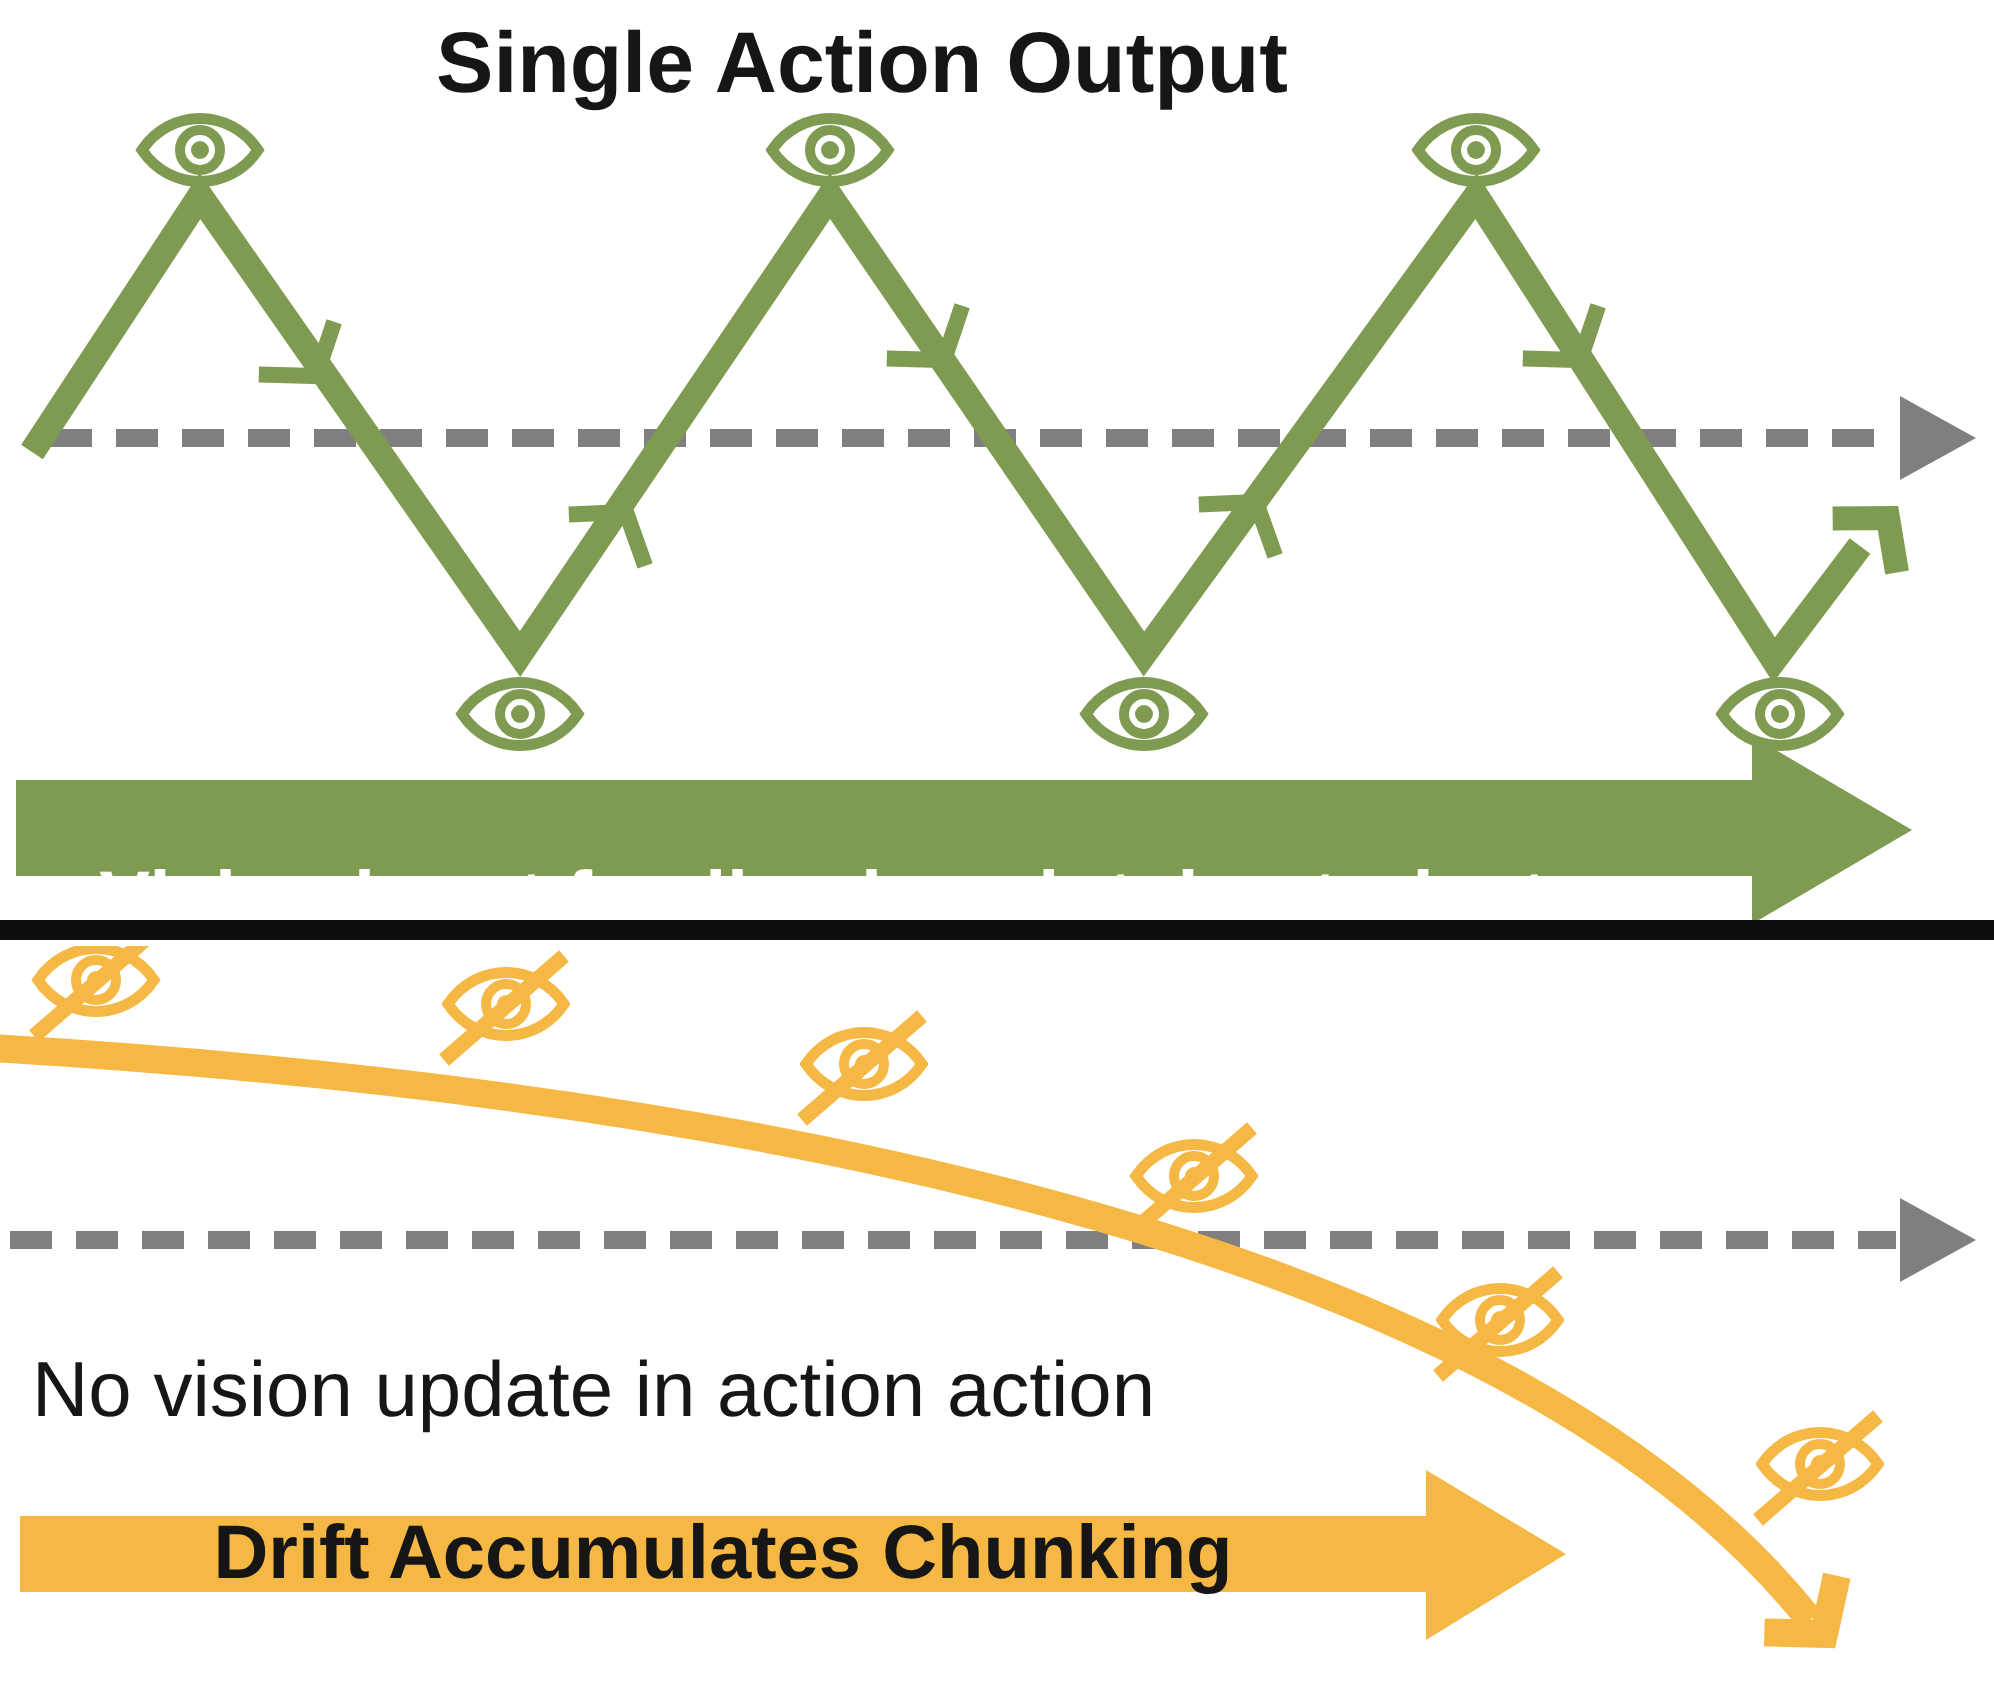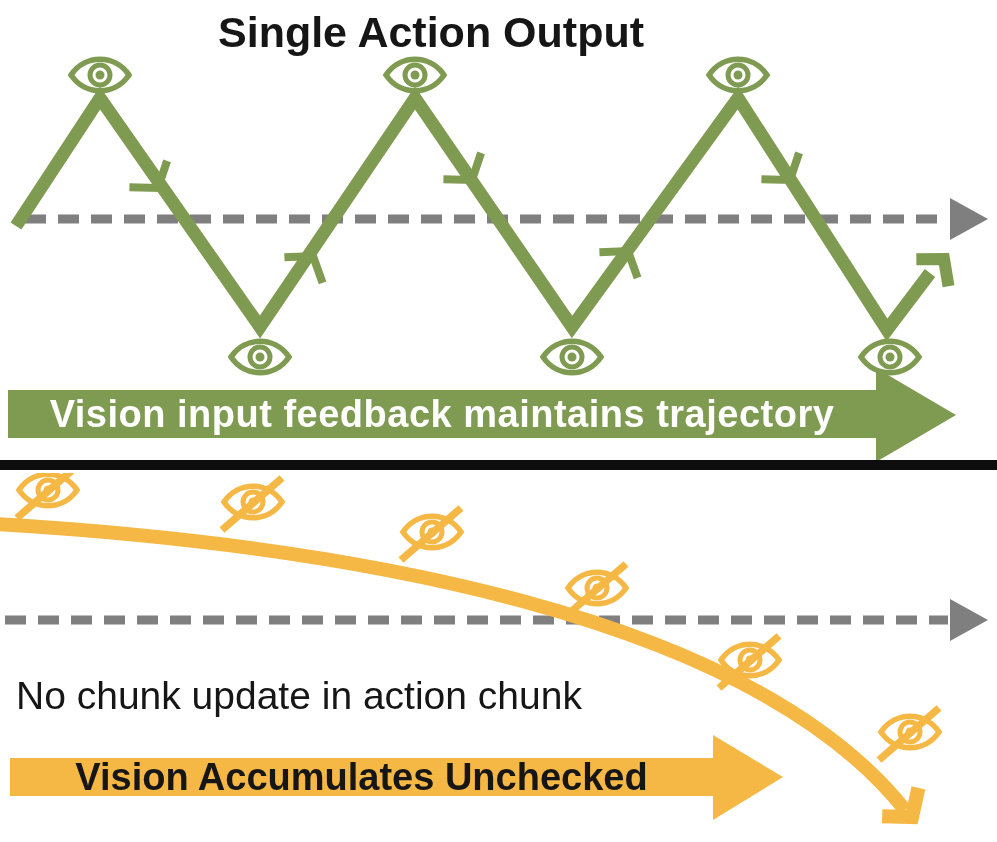--- a/index.html
+++ b/index.html
@@ -22,20 +22,21 @@
   .banner-label{
     display:flex;align-items:center;justify-content:center;
     font-weight:bold;
     white-space:nowrap;
     line-height:1;
   }
   .banner-label.top{
     color:var(--banner_top_text,#fff);
     font-size:38px;
     letter-spacing:0.5px;
+    margin-top:36px;
   }
   .banner-label.bottom{
     color:var(--ink,#161616);
     font-size:38px;
   }
   .note-text{
     font-size:39px;
     color:var(--ink,#161616);
     white-space:nowrap;
   }
@@ -128,17 +129,17 @@
     <use href="#eye-slash" x="253" y="29"></use>
     <use href="#eye-slash" x="432" y="59"></use>
     <use href="#eye-slash" x="597" y="115"></use>
     <use href="#eye-slash" x="750" y="187"></use>
     <use href="#eye-slash" x="910" y="259"></use>
 
     <polygon points="10,285 713,285 713,262 783,304 713,347 713,323 10,323" class="fy"></polygon>
   </svg>
 
 
-  <div class="abs note-text" style="left:16px;top:674px">No chunk update in action chunk</div>
+  <div class="abs note-text" style="left:16px;top:674px">No vision update in action action</div>
 
-  <div class="abs banner-label bottom" style="left:10px;top:758px;width:703px;height:38px">Vision Accumulates Unchecked</div>
+  <div class="abs banner-label bottom" style="left:10px;top:758px;width:703px;height:38px">Drift Accumulates Chunking</div>
 
 </div>
 
 </body></html>

